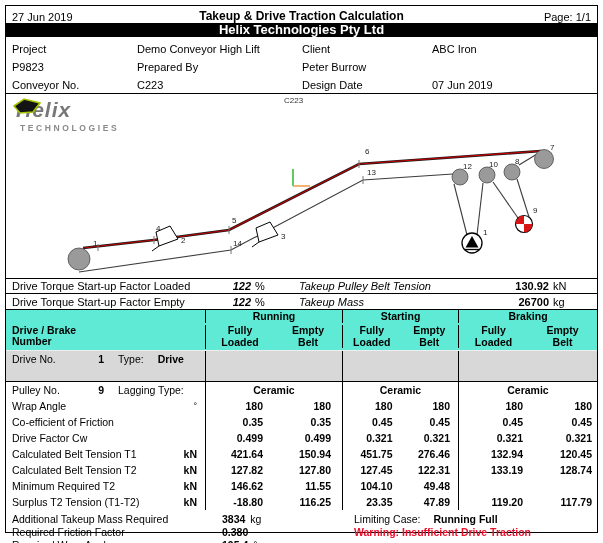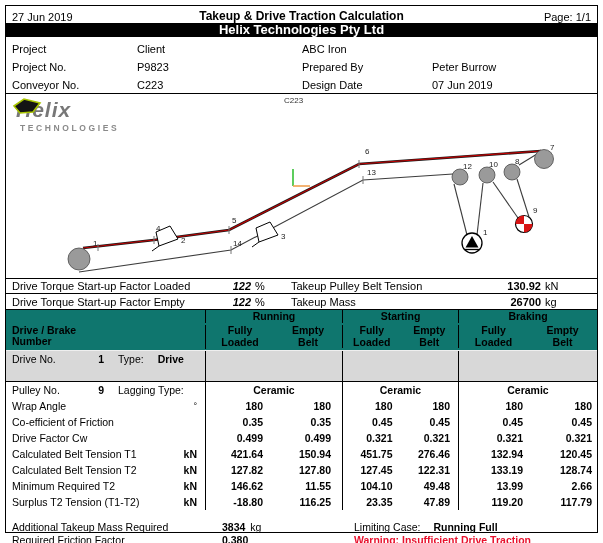--- a/index.html
+++ b/index.html
@@ -38,38 +38,38 @@
   .logo-sub { font-size:8.5px; font-weight:bold; color:#8a8a8a; letter-spacing:2.6px; margin:1px 0 0 8px; }
   .c223 { position:absolute; left:278px; top:2px; font-size:8px; color:#333; }
 
   
   .factors { height:31px; border-bottom:1px solid #000; font-size:11px; }
   .f-row { display:flex; align-items:center; height:15px; padding-left:6px; }
   .f-row.first { border-bottom:1px solid #000; }
   .f-label { width:209px; }
   .f-val { width:30px; text-align:right; font-weight:bold; font-style:italic; }
   .f-unit { width:20px; padding-left:4px; }
-  .f-label2 { width:165px; margin-left:20px; }
+  .f-label2 { width:165px; margin-left:28px;font-style:italic; }
   .f-val2 { width:85px; text-align:right; font-weight:bold; }
   .f-unit2 { padding-left:4px; }
 
   
   .trow { display:flex; font-size:10.5px; }
   .c-left { width:200px; border-right:1px solid #000; display:flex; padding-left:6px; }
   .g { display:flex; border-right:1px solid #000; }
   .g.run { width:137px; }
   .g.start { width:116px; }
   .g.brake { width:137px; border-right:none; flex:1; }
   .cell { width:50%; text-align:right; font-weight:bold; }
   .g.run .cell { padding-right:11px; }
   .g.start .cell { padding-right:8px; }
   .g.brake .cell { padding-right:5px; }
   .g .span-cell { width:100%; text-align:center; font-weight:bold; }
 
-  .thead { background:#0f766e; }
+  .thead { background:#5eead4; }
   .thead .rowA { height:13px; line-height:13px; font-weight:bold; }
   .thead .rowA .gh { text-align:center; font-weight:bold; }
   .thead .rowB { height:27px; align-items:center; font-weight:bold; }
   .two-line { white-space:pre-line; line-height:11.5px; padding-bottom:1px; }
   .thead .rowB .cell { text-align:center; font-weight:bold; padding:0 !important; }
   .drive-row { background:#d8d8d8; border-top:1px solid #efefef; border-bottom:1px solid #000; height:32px; line-height:16px; }
 
   .body-row { height:16px; line-height:16px; }
   .lbl { flex:1; }
   .lbl-fix { width:78px; }
@@ -96,25 +96,25 @@
     <span class="date">27 Jun 2019</span>
     <span class="title">Takeup &amp; Drive Traction Calculation</span>
     <span class="pageno">Page: 1/1</span>
   </div>
 
   <div class="black-bar">Helix Technologies Pty Ltd</div>
 
   <div class="info">
     <div class="info-row">
       <span>Project</span>
+      <span>Demo Conveyor High Lift</span>
       <span>Client</span>
       <span>ABC Iron</span>
     </div>
     <div class="info-row">
-      <span>Project No.</span>
       <span>P9823</span>
       <span>Prepared By</span>
       <span>Peter Burrow</span>
     </div>
     <div class="info-row">
       <span>Conveyor No.</span>
       <span>C223</span>
       <span>Design Date</span>
       <span>07 Jun 2019</span>
     </div>
@@ -385,45 +385,41 @@
         <span class="unit">kN</span>
       </div>
     <div class="g run">
         <span class="cell">146.62</span>
         <span class="cell">11.55</span>
       </div>
     <div class="g start">
         <span class="cell">104.10</span>
         <span class="cell">49.48</span>
       </div>
-    <div class="g brake">
-        <span class="cell">13.99</span>
-        <span class="cell">2.66</span>
-      </div>
   </div>
   <div class="trow body-row">
     <div class="c-left">
         <span class="lbl">Surplus T2 Tension (T1-T2)</span>
         <span class="unit">kN</span>
       </div>
     <div class="g run">
         <span class="cell">-18.80</span>
         <span class="cell">116.25</span>
       </div>
     <div class="g start">
         <span class="cell">23.35</span>
         <span class="cell">47.89</span>
       </div>
     <div class="g brake">
         <span class="cell">119.20</span>
         <span class="cell">117.79</span>
       </div>
   </div>
 
-  <div class="foot-row" style="margin-top:11px">
+  <div class="foot-row" style="margin-top:3px">
     <span class="flabel">Additional Takeup Mass Required</span>
     <span class="fval">3834</span>
     <span class="funit">kg</span>
     <span class="fright">
       <span class="limlabel">Limiting Case:</span>
       <span class="limval">Running Full</span>
     </span>
   </div>
   <div class="foot-row">
     <span class="flabel">Required Friction Factor</span>

